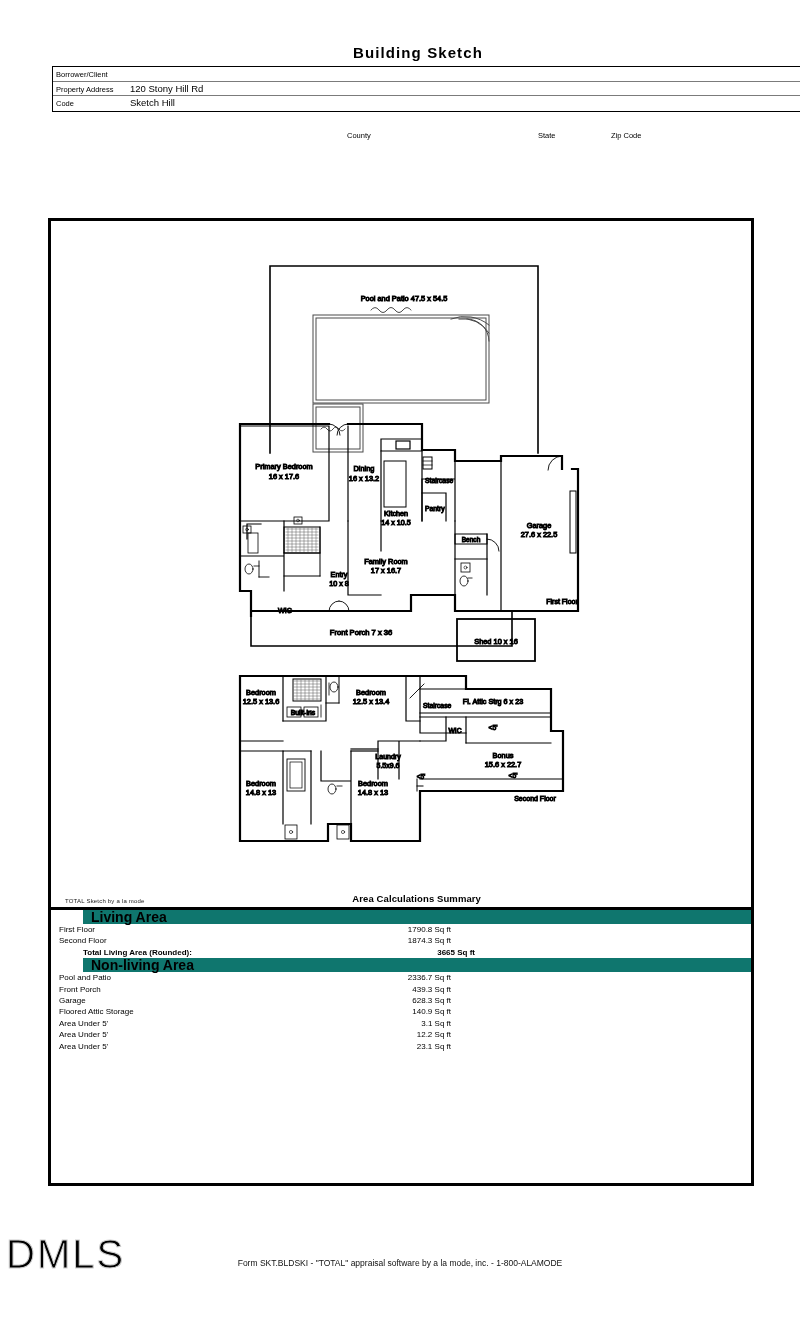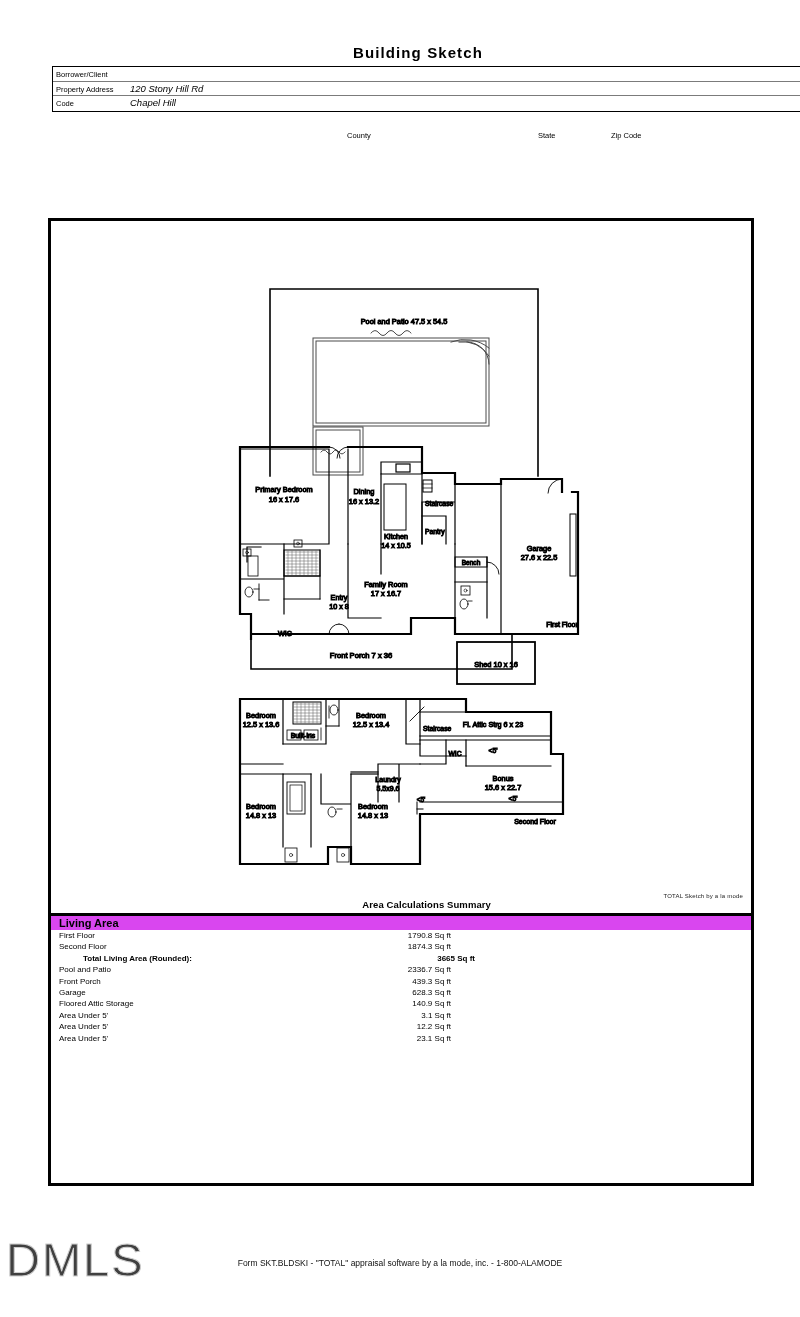--- a/index.html
+++ b/index.html
@@ -26,56 +26,56 @@
     position:absolute; left:52px; top:66px; width:772px;
     border:1px solid #000; border-collapse:collapse;
   }
   .hdr-row { display:flex; border-bottom:1px solid #7b7b7b; height:14.5px; position:relative; }
   .hdr-row:last-child { border-bottom:none; }
   .hdr-lbl {
     font-size:7.5px; padding:3px 0 0 3px; white-space:nowrap;
     line-height:9px; color:#000;
   }
   .hdr-val {
-    font-size:9.5px; line-height:14px; padding-left:5px; white-space:nowrap;font-style:italic;
+    font-size:9.5px; line-height:14px; padding-left:5px; white-space:nowrap;
   }
   .cell-label-w { width:72px; flex:0 0 72px; }
   .hdr-abs { position:absolute; font-size:7.5px; top:3px; line-height:9px;margin-top:32px; }
 
   
   .sketch-frame {
     position:absolute; left:48px; top:218px; width:706px; height:968px;
     border:3px solid #000; background:#fff;
   }
 
   
-  .plan { position:absolute; left:0; top:0; width:700px; height:962px;margin-top:23px; }
+  .plan { position:absolute; left:0; top:0; width:700px; height:962px; }
   .plan svg { display:block; }
 
   
   .summary-wrap { position:absolute; left:0; top:672px; width:700px; }
   .sum-topline { display:flex; align-items:flex-end; justify-content:space-between;
-                 padding:0 8px 2px 14px;flex-direction:column; }
+                 padding:0 18px 2px 14px; }
   .sum-credit { font-size:6px; color:#222; letter-spacing:.2px; }
   .sum-title { font-size:9.5px; font-weight:bold; margin-right:252px; letter-spacing:.1px; }
   .sum-rule { height:3px; background:#000; margin:1px 0 0 0; }
   .sum-table { width:100%; }
   .sec-head {
-    background:#d946ef; font-size:11px; font-weight:bold;
-    padding:1.5px 0 1.5px 8px; line-height:11px;
+    background:#0f766e; font-size:14px; font-weight:bold;
+    padding:1.5px 0 1.5px 8px; line-height:11px;margin-left:32px;
   }
   .sum-row { display:flex; font-size:8px; line-height:11.4px; padding-left:8px; }
   .sum-row.bold { font-weight:bold;padding-left:32px; }
   .sum-name { flex:0 0 300px; }
   .sum-val { flex:0 0 92px; text-align:right; }
 
   
   .watermark {
     position:absolute; left:6px; top:1232px;
-    font-size:47px; letter-spacing:2px; color:#404040;
+    font-size:40px; letter-spacing:2px; color:#000000;
     -webkit-text-stroke:1px #cfcfcf;
     font-family:"Liberation Sans", sans-serif;
   }
   .footer-text {
     position:absolute; left:0; top:1258px; width:800px;
     text-align:center; font-size:8.5px; color:#111;
   }
 
   
   text { font-family:"Liberation Sans", sans-serif; fill:#000; }
@@ -92,21 +92,21 @@
     <div class="hdr-val"></div>
   </div>
 
   <div class="hdr-row">
     <div class="hdr-lbl cell-label-w">Property Address</div>
     <div class="hdr-val">120 Stony Hill Rd</div>
   </div>
 
   <div class="hdr-row">
     <div class="hdr-lbl cell-label-w">Code</div>
-    <div class="hdr-val">Chapel Hill</div>
+    <div class="hdr-val">Sketch Hill</div>
     <div class="hdr-abs" style="left:294px;">County</div>
     <div class="hdr-abs" style="left:340px; font-size:9.5px; top:1px;"></div>
     <div class="hdr-abs" style="left:485px;">State</div>
     <div class="hdr-abs" style="left:520px; font-size:9.5px; top:1px;"></div>
     <div class="hdr-abs" style="left:558px;">Zip Code</div>
     <div class="hdr-abs" style="left:600px; font-size:9.5px; top:1px;"></div>
   </div>
 
 </div>
 
@@ -371,20 +371,21 @@
       </div>
       <div class="sum-row">
         <span class="sum-name">Second Floor</span>
         <span class="sum-val">1874.3 Sq ft</span>
       </div>
       <div class="sum-row bold">
         <span class="sum-name">Total Living Area (Rounded):</span>
         <span class="sum-val">3665 Sq ft</span>
       </div>
 
+      <div class="sec-head">Non-living Area</div>
 
       <div class="sum-row">
         <span class="sum-name">Pool and Patio</span>
         <span class="sum-val">2336.7 Sq ft</span>
       </div>
       <div class="sum-row">
         <span class="sum-name">Front Porch</span>
         <span class="sum-val">439.3 Sq ft</span>
       </div>
       <div class="sum-row">

